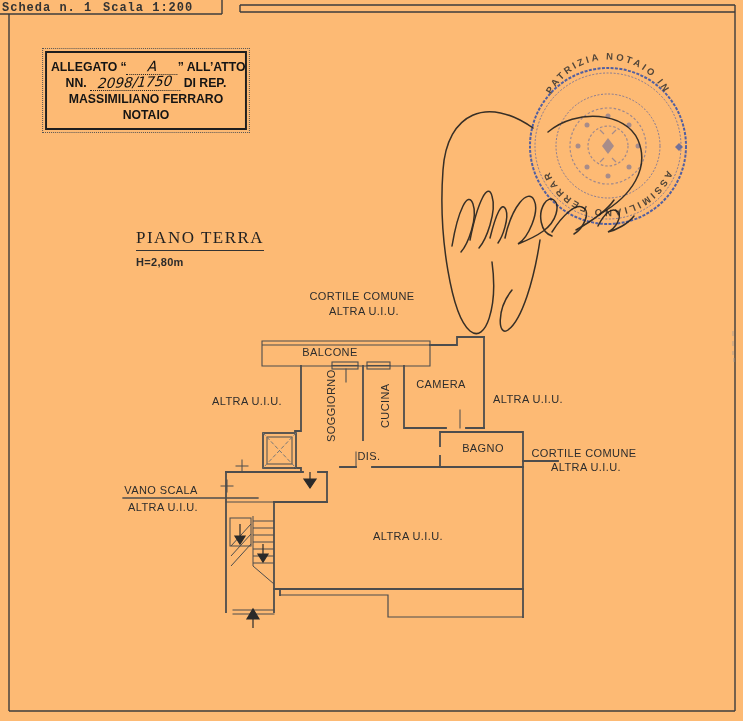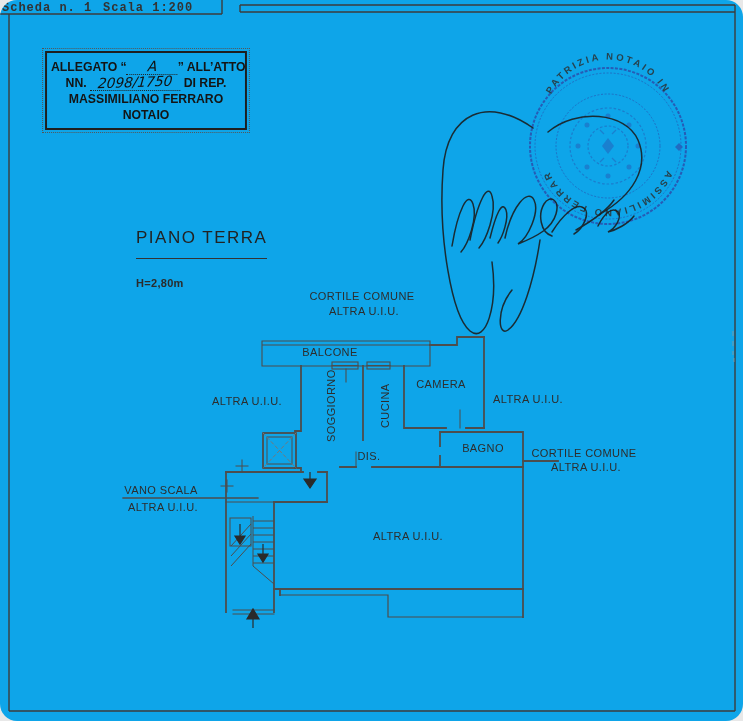--- a/index.html
+++ b/index.html
@@ -1,18 +1,18 @@
 <!DOCTYPE html>
 <html><head>
 <meta charset="utf-8">
 <style>
   html,body{margin:0;padding:0;background:#e8e8e8;}
   .page{
-    position:relative;width:743px;height:721px;background:#0ea5e9;
-    overflow:hidden;font-family:"Liberation Sans",sans-serif;color:#2b2b2b;border-radius:17px;
+    position:relative;width:743px;height:721px;background:#fdba74;
+    overflow:hidden;font-family:"Liberation Sans",sans-serif;color:#2b2b2b;
   }
   .hdr{
     position:absolute;top:1px;font-family:"Liberation Mono",monospace;
     font-size:12px;font-weight:bold;color:#333;letter-spacing:1px;white-space:nowrap;
   }
   .hdr-sheet{left:2px;}
   .hdr-scale{left:103px;}
   .allegato{
     position:absolute;left:43px;top:51px;width:194px;
     border:2px solid #1e1e1e;outline:1px dotted #555;outline-offset:2px;
@@ -28,23 +28,23 @@
   .leader.small{min-width:52px;}
   .leader.wide{min-width:92px;}
   .hand{
     display:inline-block;font-style:italic;font-weight:normal;
     font-family:"DejaVu Sans",sans-serif;font-size:14px;
     transform:rotate(-2deg) skewX(-8deg);color:#111;
   }
   .title-block{position:absolute;left:136px;top:228px;}
   .title{
     display:inline-block;font-size:17px;letter-spacing:1.5px;color:#222;
-    border-bottom:1.5px solid #333;padding-bottom:10px;
-  }
-  .hnote{font-size:11px;font-weight:bold;margin-top:18px;letter-spacing:.3px;}
+    border-bottom:1.5px solid #333;padding-bottom:2px;font-family:Liberation Serif, serif;
+  }
+  .hnote{font-size:11px;font-weight:bold;margin-top:5px;letter-spacing:.3px;}
   svg text{
     font-family:"Liberation Sans",sans-serif;font-size:11px;fill:#2d2d2d;
     letter-spacing:.4px;
   }
   svg .arc-txt{
     font-size:9.5px;font-weight:bold;letter-spacing:2.6px;
   }
 </style>
 </head>
 <body>

